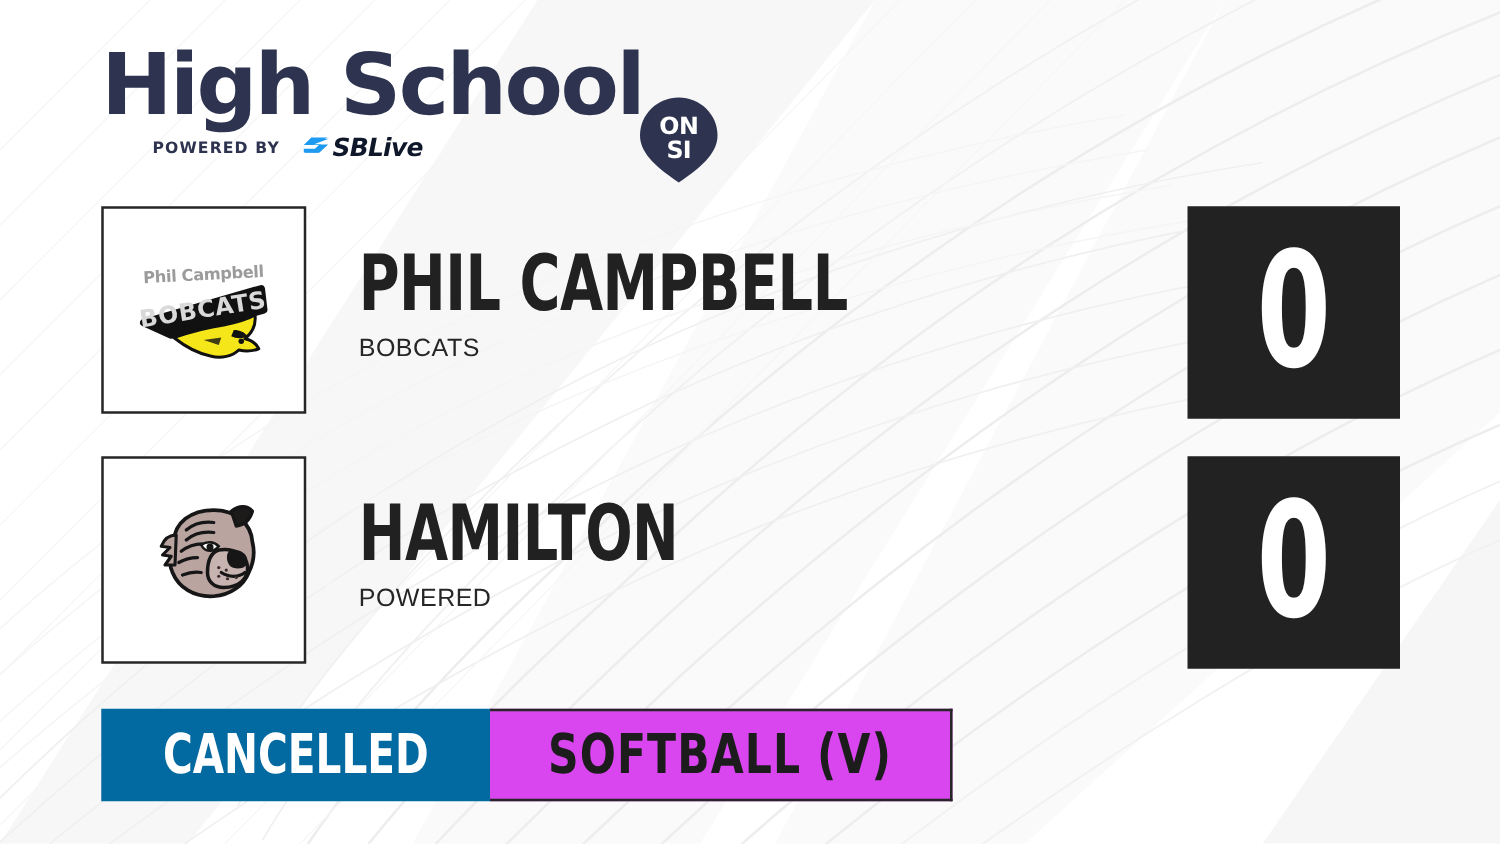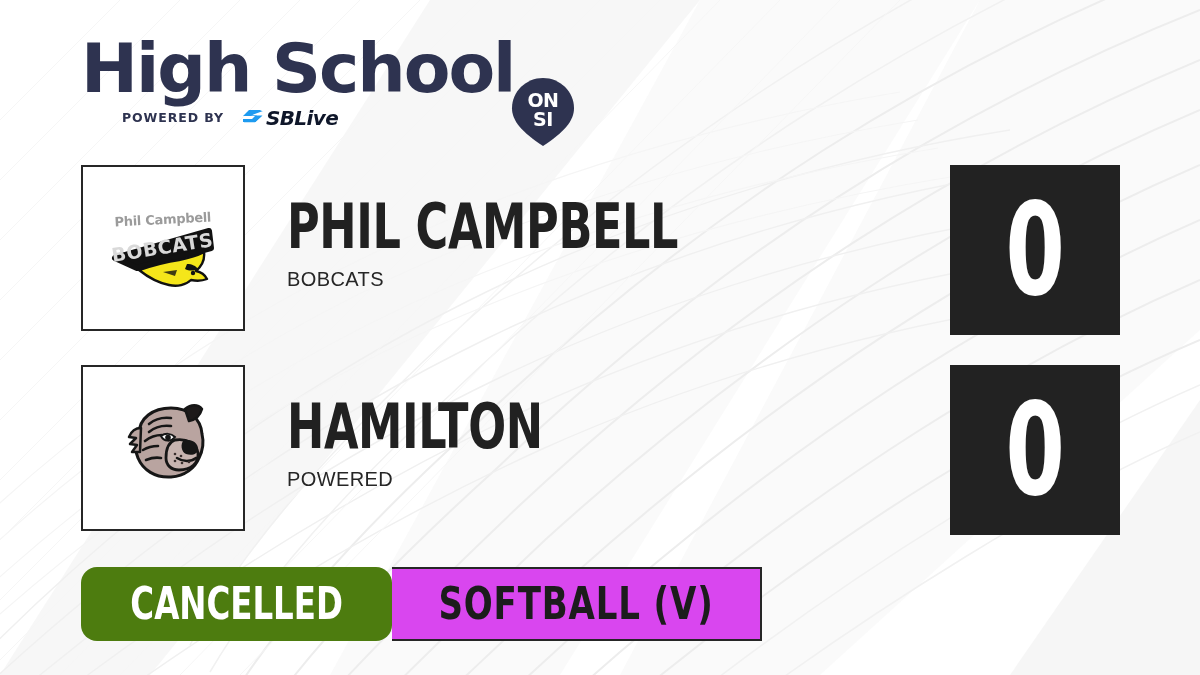--- a/index.html
+++ b/index.html
@@ -113,24 +113,23 @@
     transform-origin:center center;
   }
 
   
   #status-bar{
     position:absolute;left:81px;top:567px;
     height:74px;
     display:flex;align-items:stretch;
   }
   #status-state{
-    background:#4d7c0f;
+    background:#0369a1;
     display:flex;align-items:center;justify-content:center;
     padding:0 26px;
-    border-radius:16px;
   }
   #status-state-label{
     font-family:"DejaVu Sans Condensed","DejaVu Sans", sans-serif;
     font-weight:bold;
     font-size:44px;line-height:46px;
     color:#ffffff;letter-spacing:0px;
     white-space:nowrap;
     transform:scaleX(0.82);transform-origin:center center;
   }
   #status-sport{

